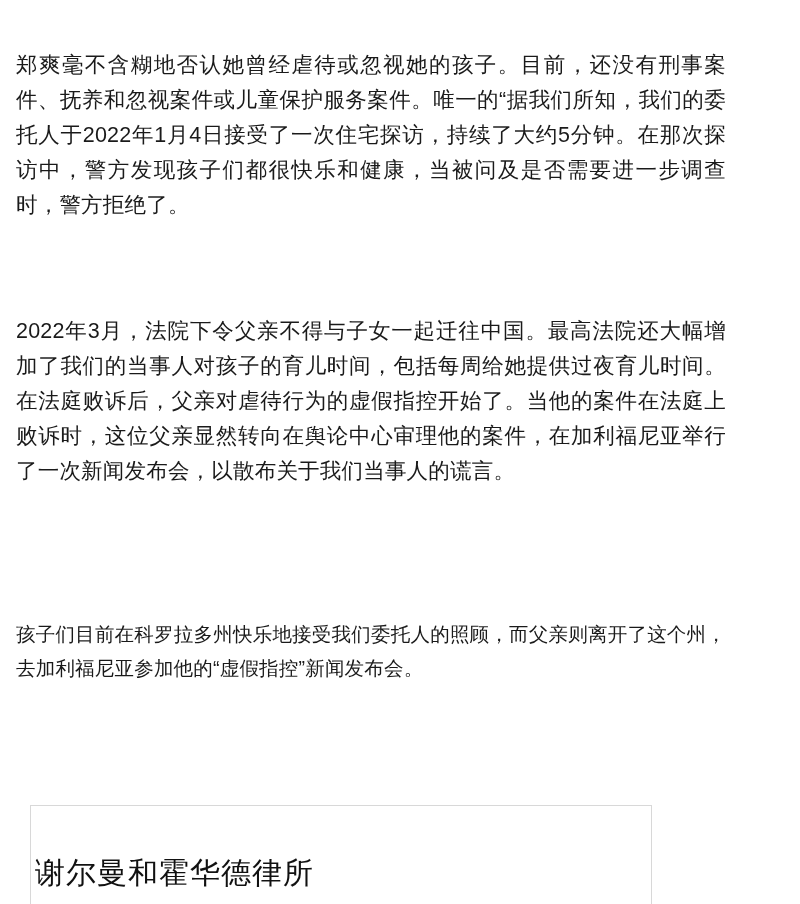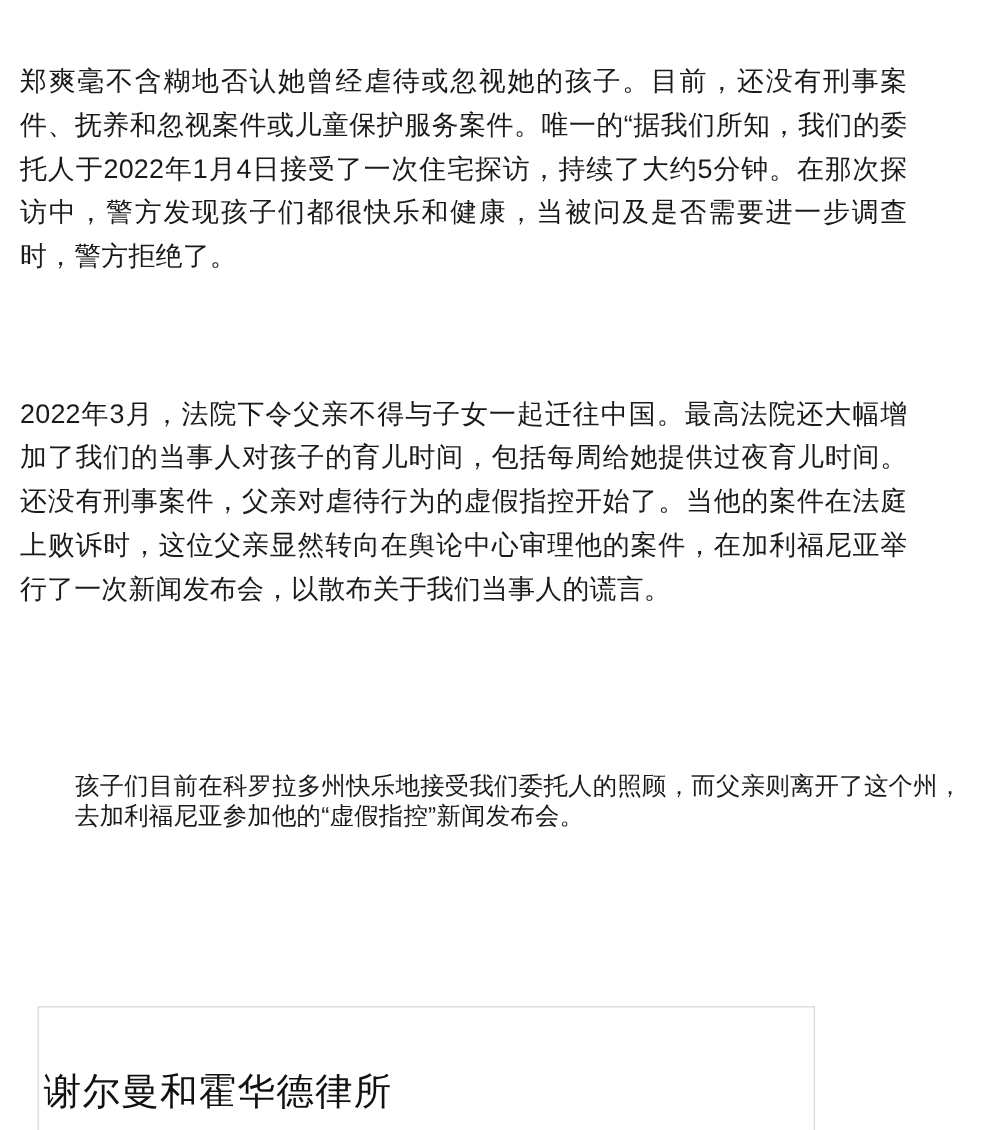--- a/index.html
+++ b/index.html
@@ -55,22 +55,21 @@
     left: 2px;
     top: 292px;
     width: 710px;
   }
   .para-3 {
     position: absolute;
     left: 2px;
     top: 597px;
     width: 710px;
     font-size: 19.5px;
-    line-height: 24px;
-    margin-left: 44px;
+    line-height: 34px;
   }
   .signature-box {
     position: absolute;
     left: 16px;
     top: 790px;
     width: 622px;
     height: 114px;
     border-top: 1px solid #d8d8d8;
     border-left: 1px solid #d8d8d8;
     border-right: 1px solid #d8d8d8;
@@ -92,21 +91,21 @@
 <body>
 
 <div class="page">
 
   <div class="left-gutter"></div>
 
   <div class="content">
 
     <p class="para para-1">郑爽毫不含糊地否认她曾经虐待或忽视她的孩子。目前，还没有刑事案件、抚养和忽视案件或儿童保护服务案件。唯一的“据我们所知，我们的委托人于2022年1月4日接受了一次住宅探访，持续了大约5分钟。在那次探访中，警方发现孩子们都很快乐和健康，当被问及是否需要进一步调查时，警方拒绝了。</p>
 
-    <p class="para para-2">2022年3月，法院下令父亲不得与子女一起迁往中国。最高法院还大幅增加了我们的当事人对孩子的育儿时间，包括每周给她提供过夜育儿时间。还没有刑事案件，父亲对虐待行为的虚假指控开始了。当他的案件在法庭上败诉时，这位父亲显然转向在舆论中心审理他的案件，在加利福尼亚举行了一次新闻发布会，以散布关于我们当事人的谎言。</p>
+    <p class="para para-2">2022年3月，法院下令父亲不得与子女一起迁往中国。最高法院还大幅增加了我们的当事人对孩子的育儿时间，包括每周给她提供过夜育儿时间。在法庭败诉后，父亲对虐待行为的虚假指控开始了。当他的案件在法庭上败诉时，这位父亲显然转向在舆论中心审理他的案件，在加利福尼亚举行了一次新闻发布会，以散布关于我们当事人的谎言。</p>
 
     <p class="para para-3">孩子们目前在科罗拉多州快乐地接受我们委托人的照顾，而父亲则离开了这个州，去加利福尼亚参加他的“虚假指控”新闻发布会。</p>
 
     <div class="signature-box">
       <div class="signature-text">谢尔曼和霍华德律所</div>
     </div>
 
   </div>
 </div>
 

